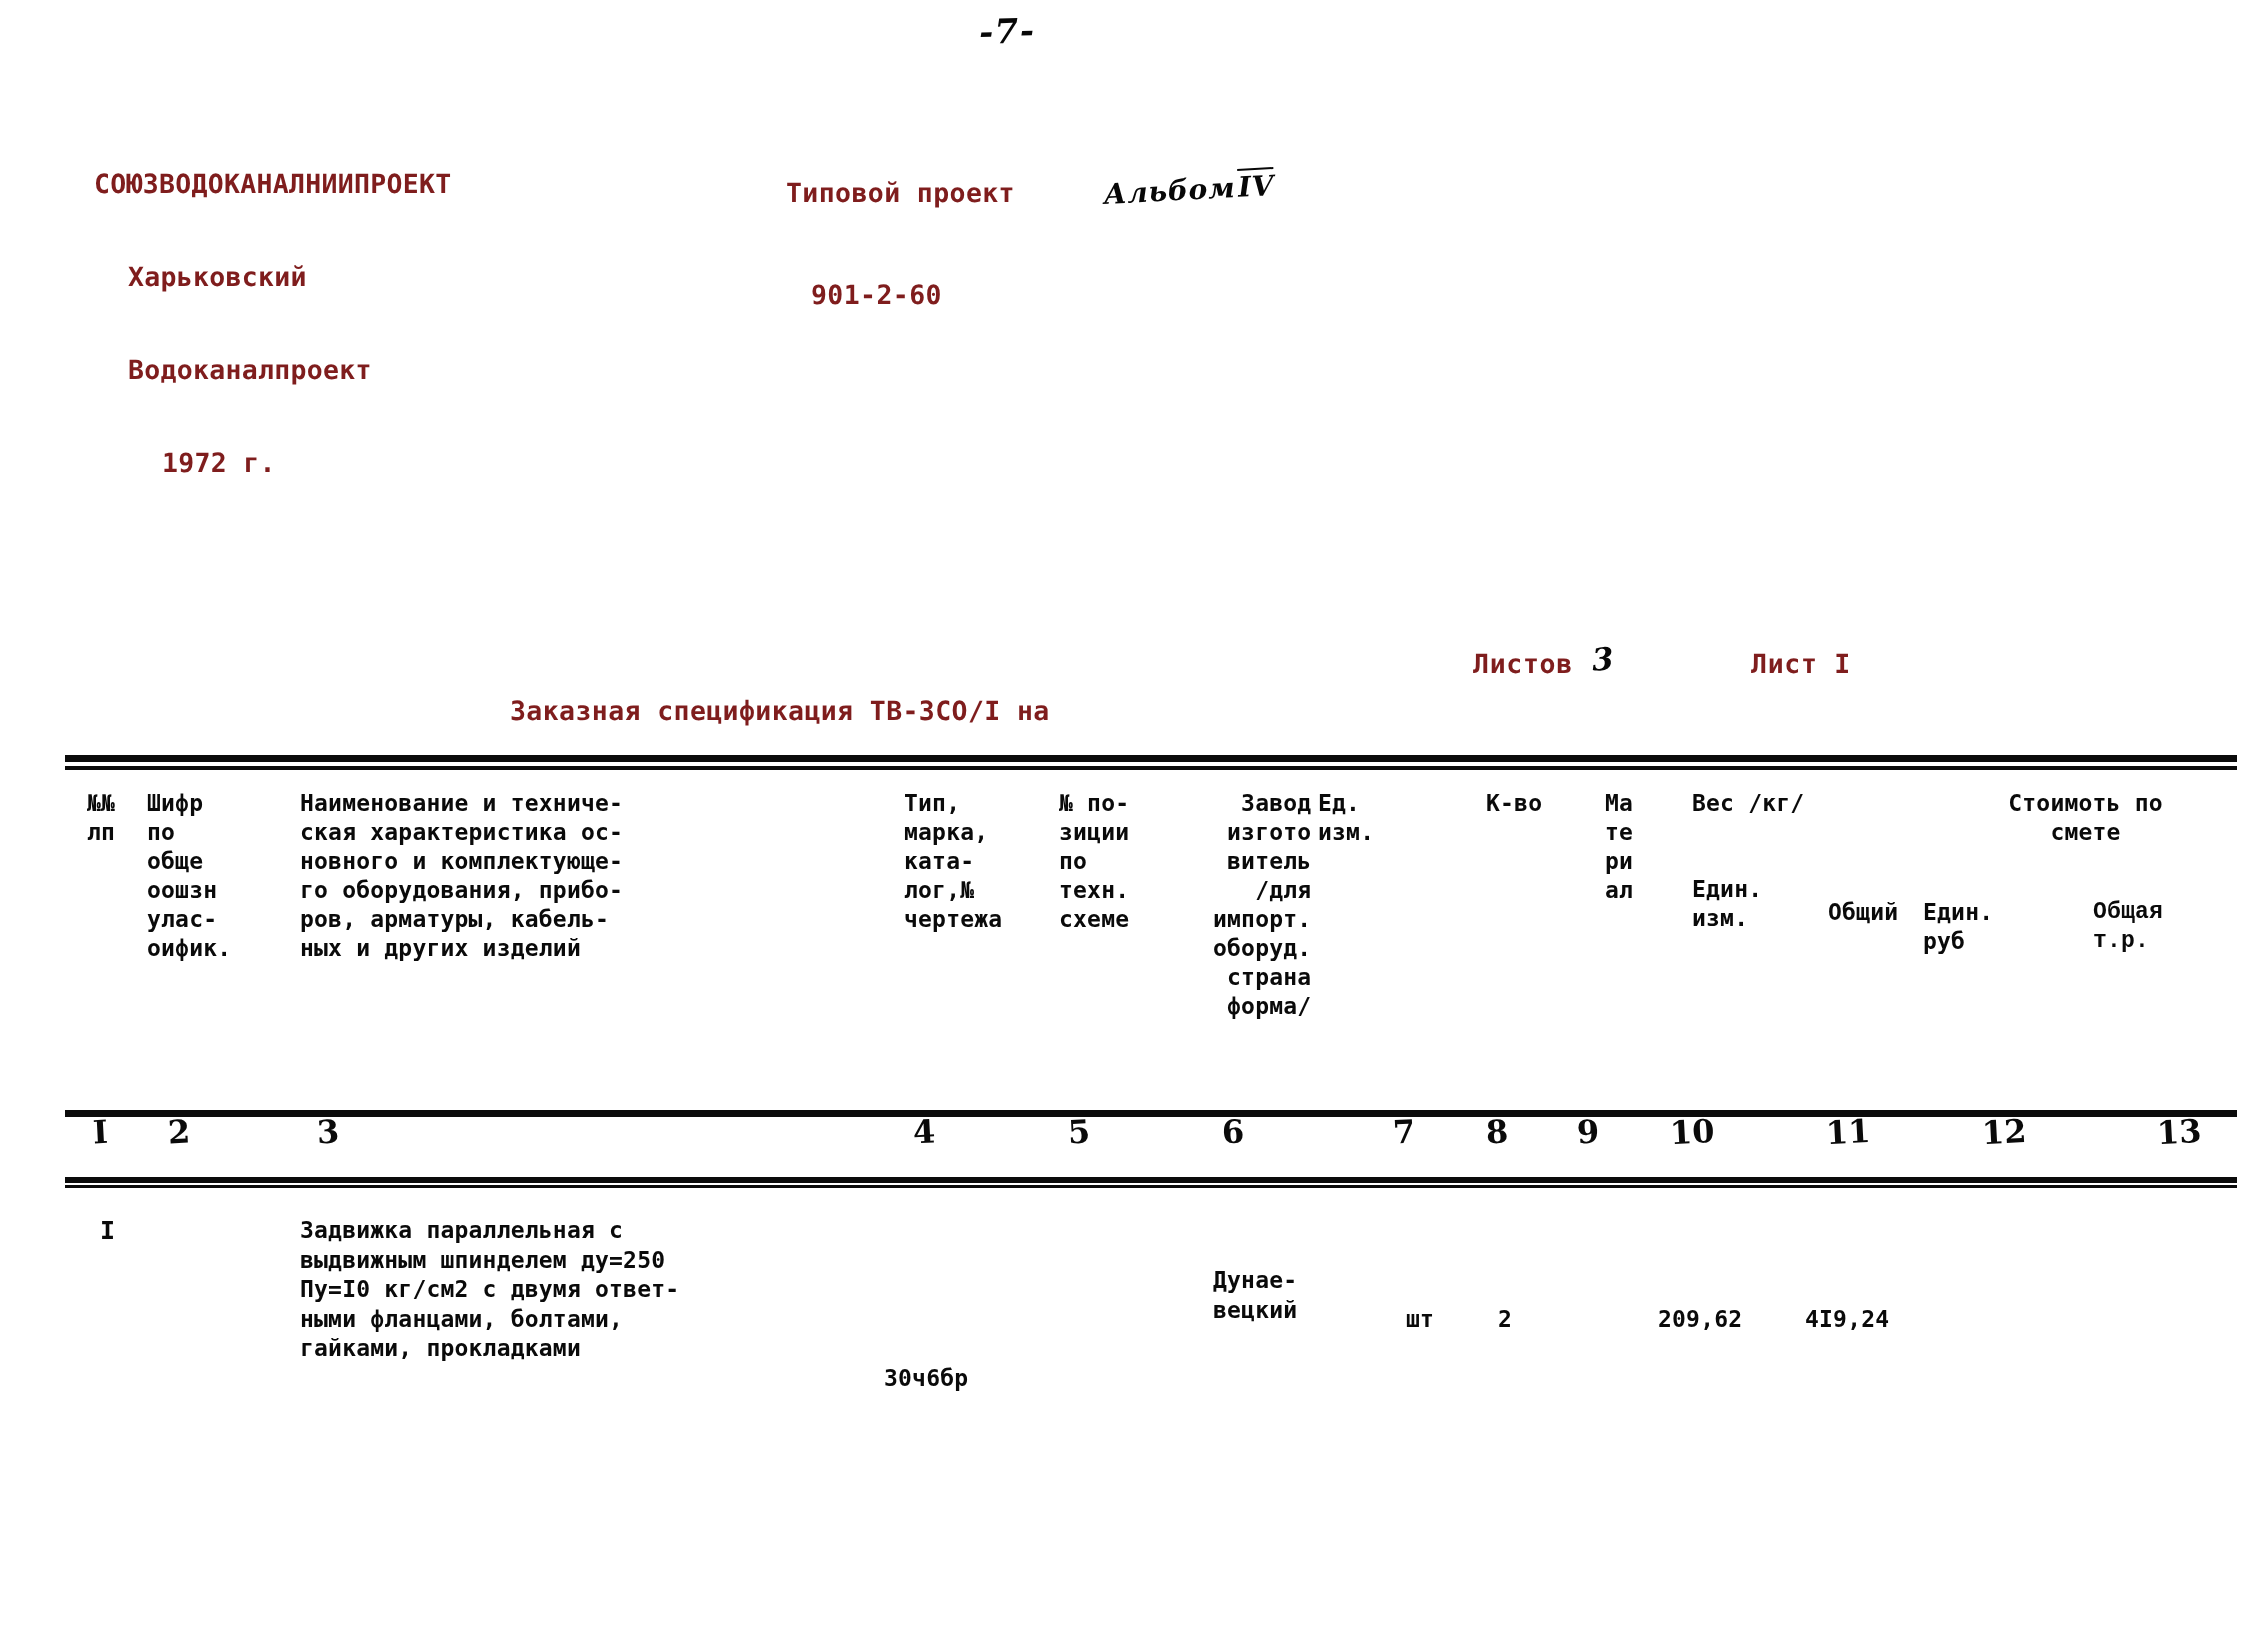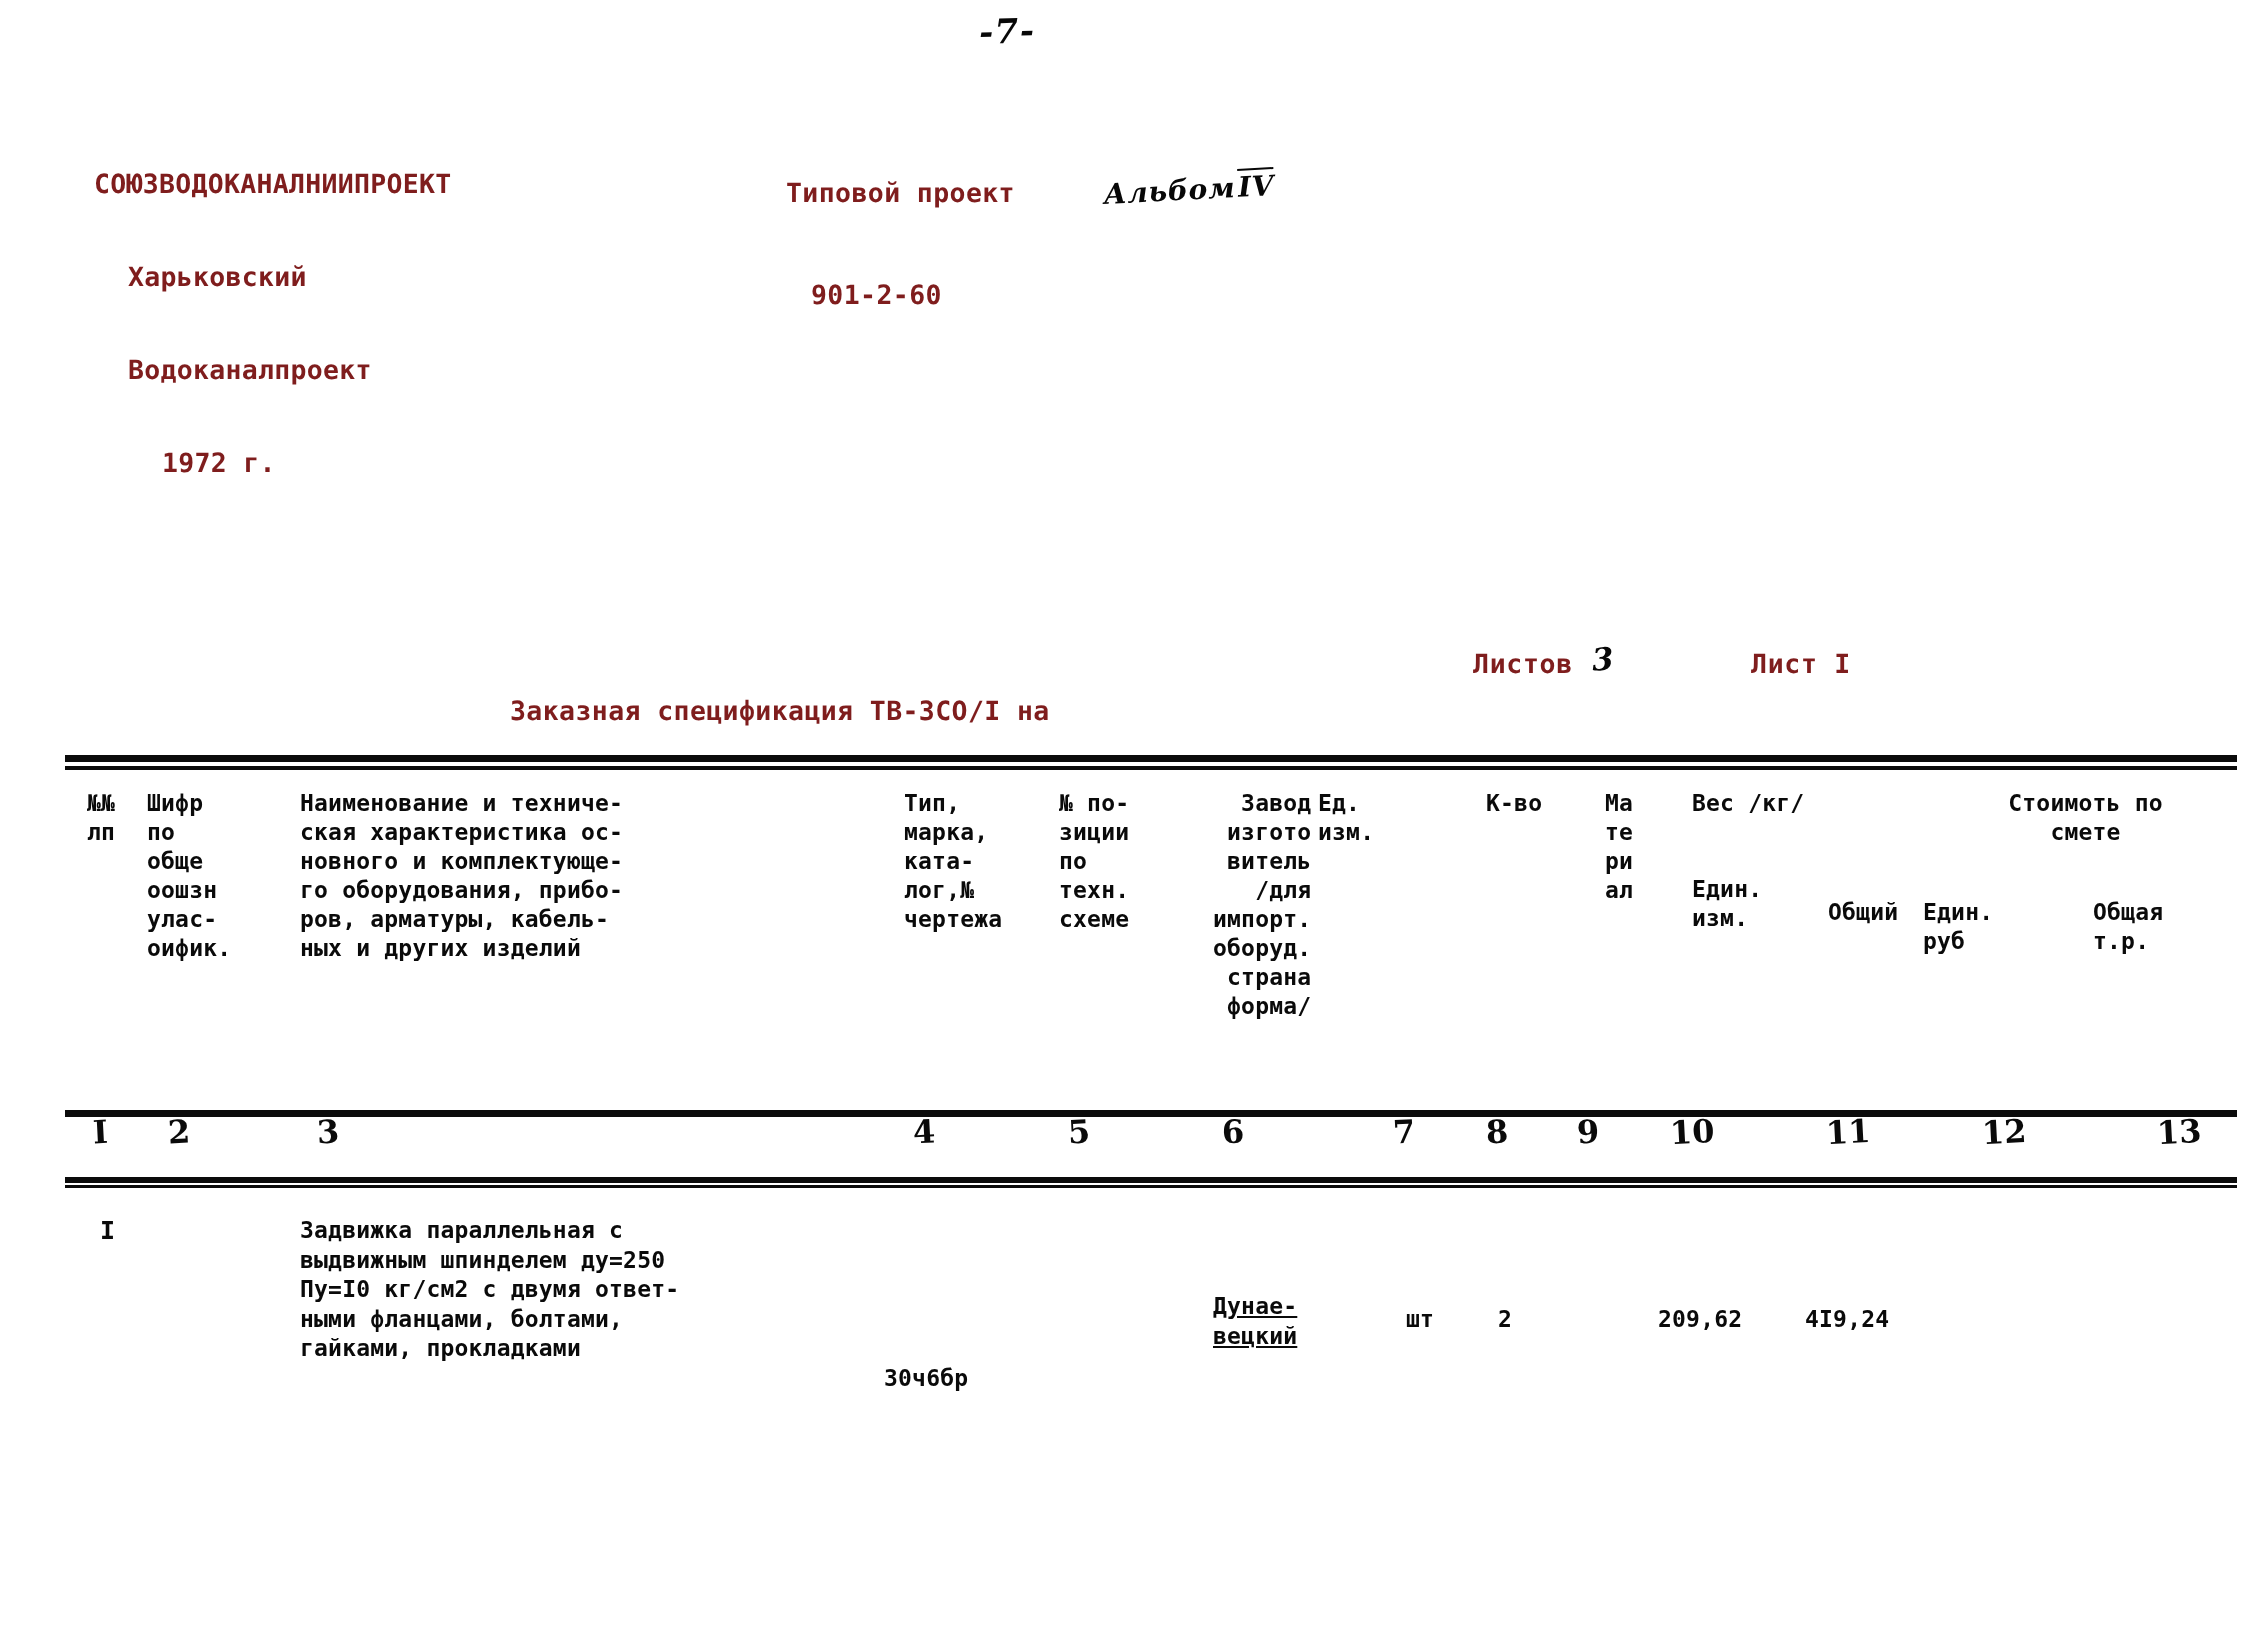--- a/index.html
+++ b/index.html
@@ -137,21 +137,21 @@
   #h-col5  { left: 1059px; top: 789px; }
   #h-col6  { left: 1213px; top: 789px; text-align: right; }
   #h-col7  { left: 1318px; top: 789px; }
   #h-col8  { left: 1486px; top: 789px; }
   #h-col9  { left: 1605px; top: 789px; }
   #h-col10 { left: 1692px; top: 789px; }
   #h-col10b{ left: 1692px; top: 875px; }
   #h-col11 { left: 1828px; top: 898px; }
   #h-col12-13 { left: 1931px; top: 789px; width: 309px; }
   #h-col12 { left: 1923px; top: 898px; }
-  #h-col13 { left: 2093px; top: 898px; }
+  #h-col13 { left: 2093px; top: 898px; font-family: Liberation Mono, monospace; }
 
   
   .colnum {
     position: absolute;
     top: 1113px;
     font-family: "DejaVu Serif", "Liberation Serif", serif;
     font-weight: 700;
     font-size: 32px;
     color: #0a0a0a;
     transform: rotate(-3deg);
@@ -164,21 +164,21 @@
     line-height: 29.5px;
     font-weight: 700;
     white-space: pre;
     letter-spacing: 0.2px;
     color: #0a0a0a;
   }
   .dcell span { display:block; }
   #d-num     { left: 100px;  top: 1216px; font-size: 25px; }
   #d-name    { left: 300px;  top: 1216px; }
   #d-type    { left: 884px; top: 1364px; }
-  #d-maker   { left: 1213px; top: 1292px; text-decoration: underline; }
+  #d-maker   { left: 1213px; top: 1266px; }
   #d-unit    { left: 1406px; top: 1305px; }
   #d-qty     { left: 1498px; top: 1305px; }
   #d-price   { left: 1658px; top: 1305px; }
   #d-total   { left: 1805px; top: 1305px; }
 </style>
 </head>
 <body>
 
 <div class="ink hand" id="page-number">-7-</div>
 

